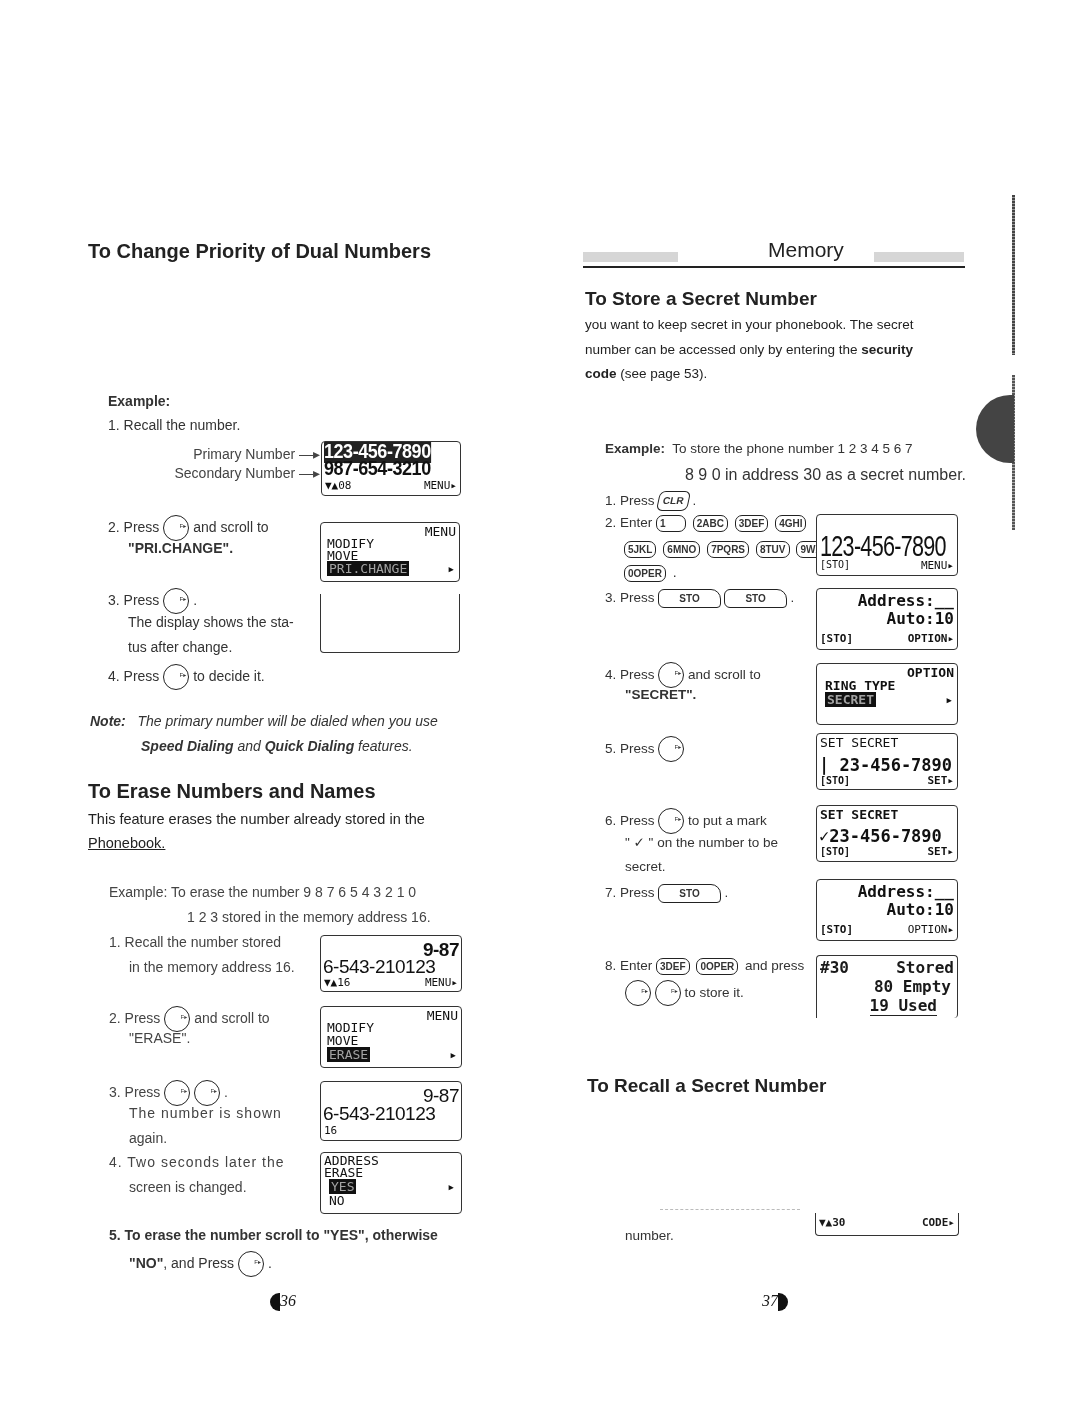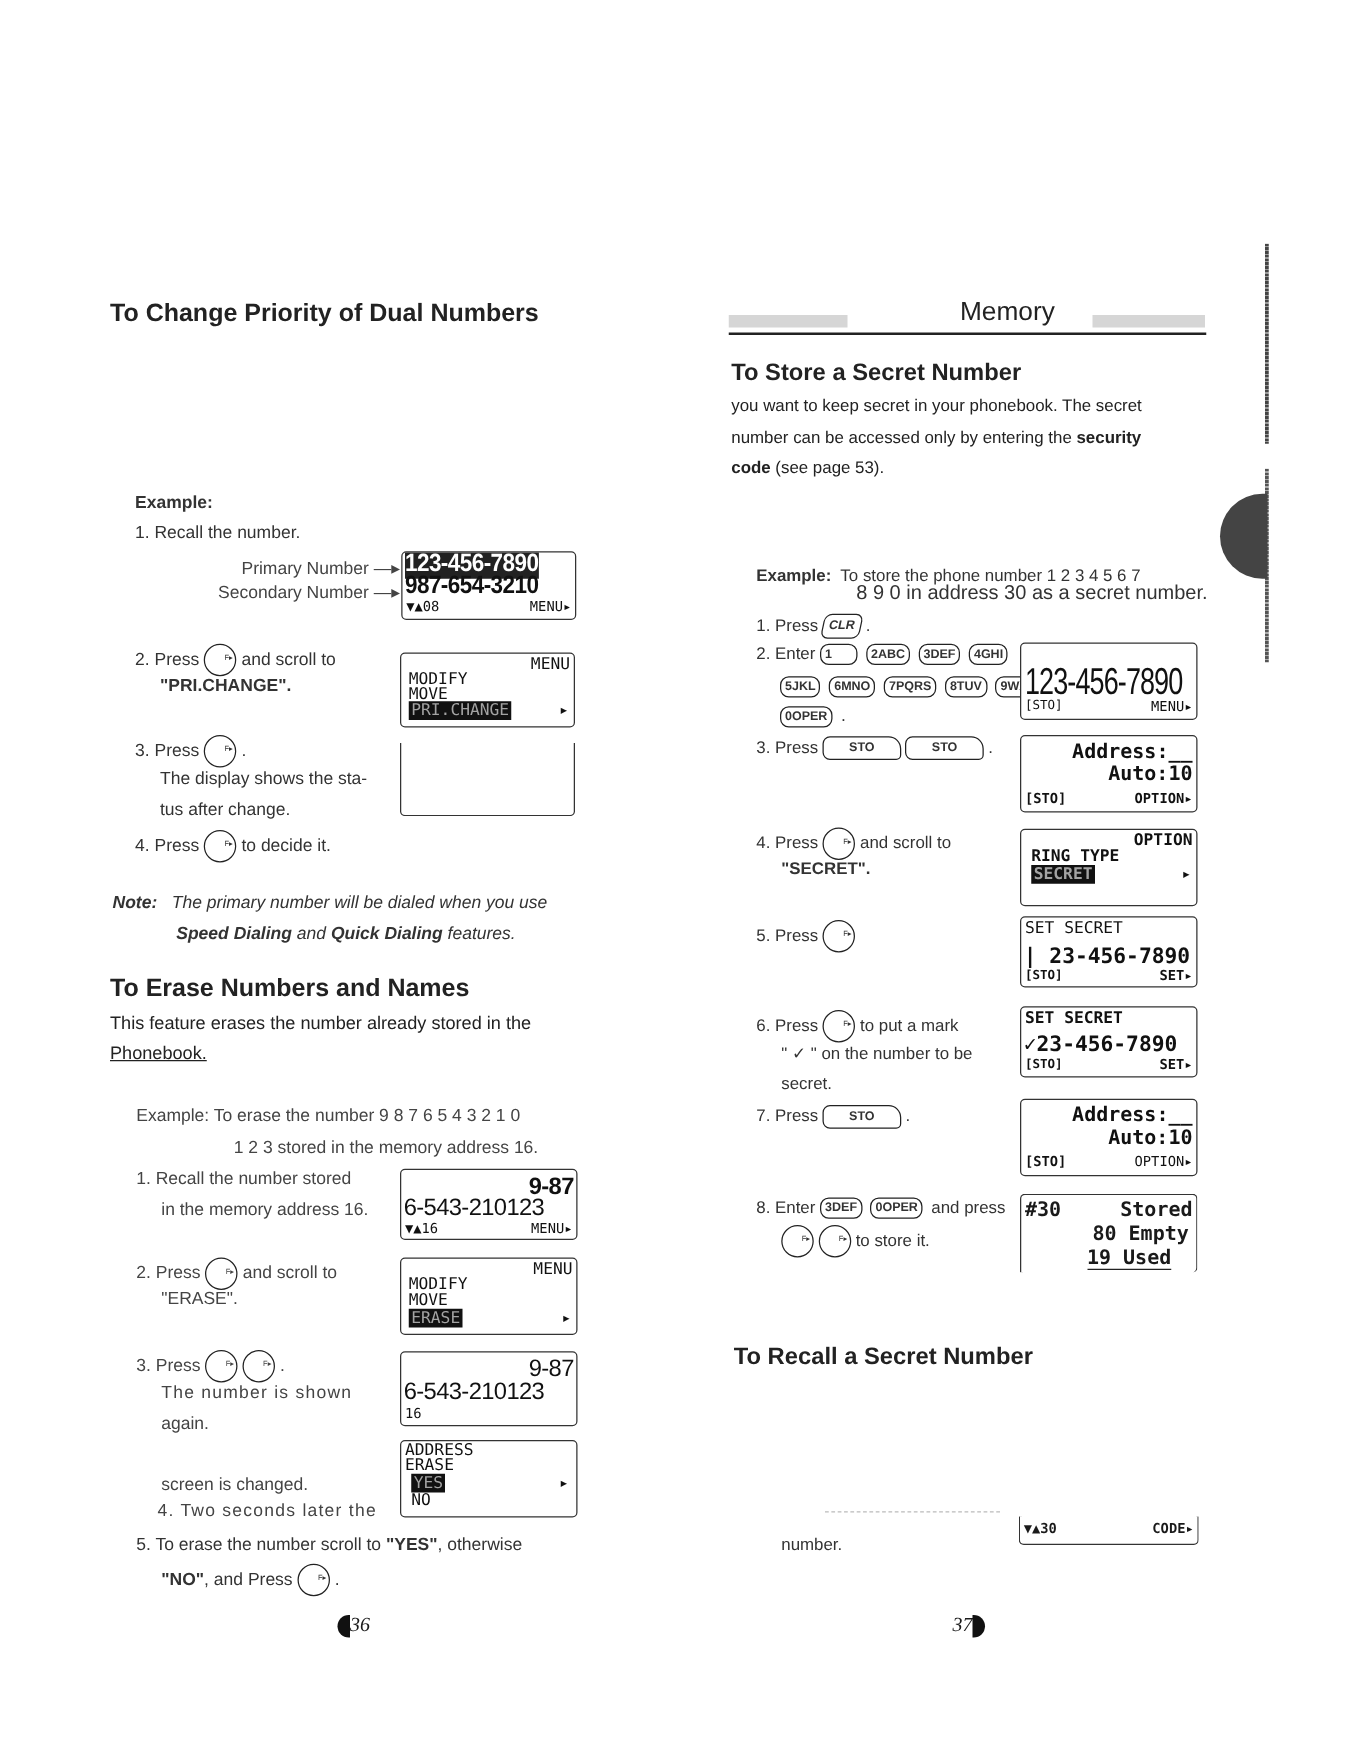--- a/index.html
+++ b/index.html
@@ -121,32 +121,32 @@
 </div>
 <div class="abs small gray" style="left:129px;top:1105px;white-space:nowrap;letter-spacing:1px;">The  number  is  shown</div>
 <div class="abs small gray" style="left:129px;top:1130px;">again.</div>
 
 <div class="lcd" style="left:320px;top:1081px;width:140px;height:58px;">
   <div class="row big" style="right:2px;left:auto;top:3px;transform:none;font-size:19px;font-weight:normal;">9-87</div>
   <div class="row big" style="left:2px;top:21px;transform:none;font-size:19px;font-weight:normal;">6-543-210123</div>
   <div class="row menu" style="left:3px;top:42px;font-size:11px;">16</div>
 </div>
 
-<div class="abs small gray" style="left:126px;top:1154px;white-space:nowrap;letter-spacing:1px;margin-top:46px;">4.  Two  seconds  later  the</div>
+<div class="abs small gray" style="left:109px;top:1154px;white-space:nowrap;letter-spacing:1px;">4.  Two  seconds  later  the</div>
 <div class="abs small gray" style="left:129px;top:1179px;">screen is changed.</div>
 
 <div class="lcd" style="left:320px;top:1152px;width:140px;height:60px;">
   <div class="row menu" style="left:3px;top:0px;">ADDRESS</div>
   <div class="row menu" style="left:3px;top:12px;">ERASE</div>
   <div class="row menu inv" style="left:8px;top:26px;">YES</div>
   <div class="row menu" style="left:8px;top:40px;">NO</div>
   <div class="row menu" style="right:6px;top:26px;">▸</div>
 </div>
 
-<div class="abs small" style="left:109px;top:1227px;white-space:nowrap;">
+<div class="abs small" style="left:109px;top:1227px;white-space:nowrap;font-weight:bold;">
   <span>5.  To erase the number scroll to</span>
   <b>"YES"</b><span>, otherwise</span>
 </div>
 <div class="abs small" style="left:129px;top:1251px;white-space:nowrap;">
   <b>"NO"</b><span>, and Press</span>
   <span class="roundbtn"></span> .
 </div>
 
 <div class="abs pagenum" style="left:270px;top:1292px;">
   <span style="display:inline-block;width:10px;height:18px;background:#111;border-radius:10px 0 0 10px;vertical-align:middle;"></span><span>36</span>
@@ -157,21 +157,21 @@
 <div class="abs" style="left:768px;top:238px;font-size:21px;color:#222;">Memory</div>
 <div class="abs" style="left:583px;top:266px;width:382px;height:2px;background:#222;"></div>
 
 <div class="abs h2" style="left:585px;top:288px;font-size:19px;">To Store a Secret Number</div>
 <div class="abs" style="left:585px;top:313px;font-size:13.5px;line-height:24.5px;color:#222;white-space:nowrap;">
   <div>you want to keep secret in your phonebook. The secret</div>
   <div><span>number can be accessed only by entering the</span> <b>security</b></div>
   <div><b>code</b> <span>(see  page 53).</span></div>
 </div>
 
-<div class="abs small" style="left:605px;top:441px;white-space:nowrap;font-size:13.5px;margin-top:12px;">
+<div class="abs small" style="left:605px;top:441px;white-space:nowrap;font-size:13.5px;">
   <b>Example:</b>&nbsp;
   <span>To store the phone number 1 2 3 4 5 6 7</span>
 </div>
 <div class="abs small" style="left:685px;top:466px;white-space:nowrap;font-size:16px;">8 9 0 in address 30 as a secret number.</div>
 
 <div class="abs small" style="left:605px;top:491px;white-space:nowrap;font-size:13.5px;">
   <span>1.  Press</span>
   <span class="clr">CLR</span> .
 </div>
 

